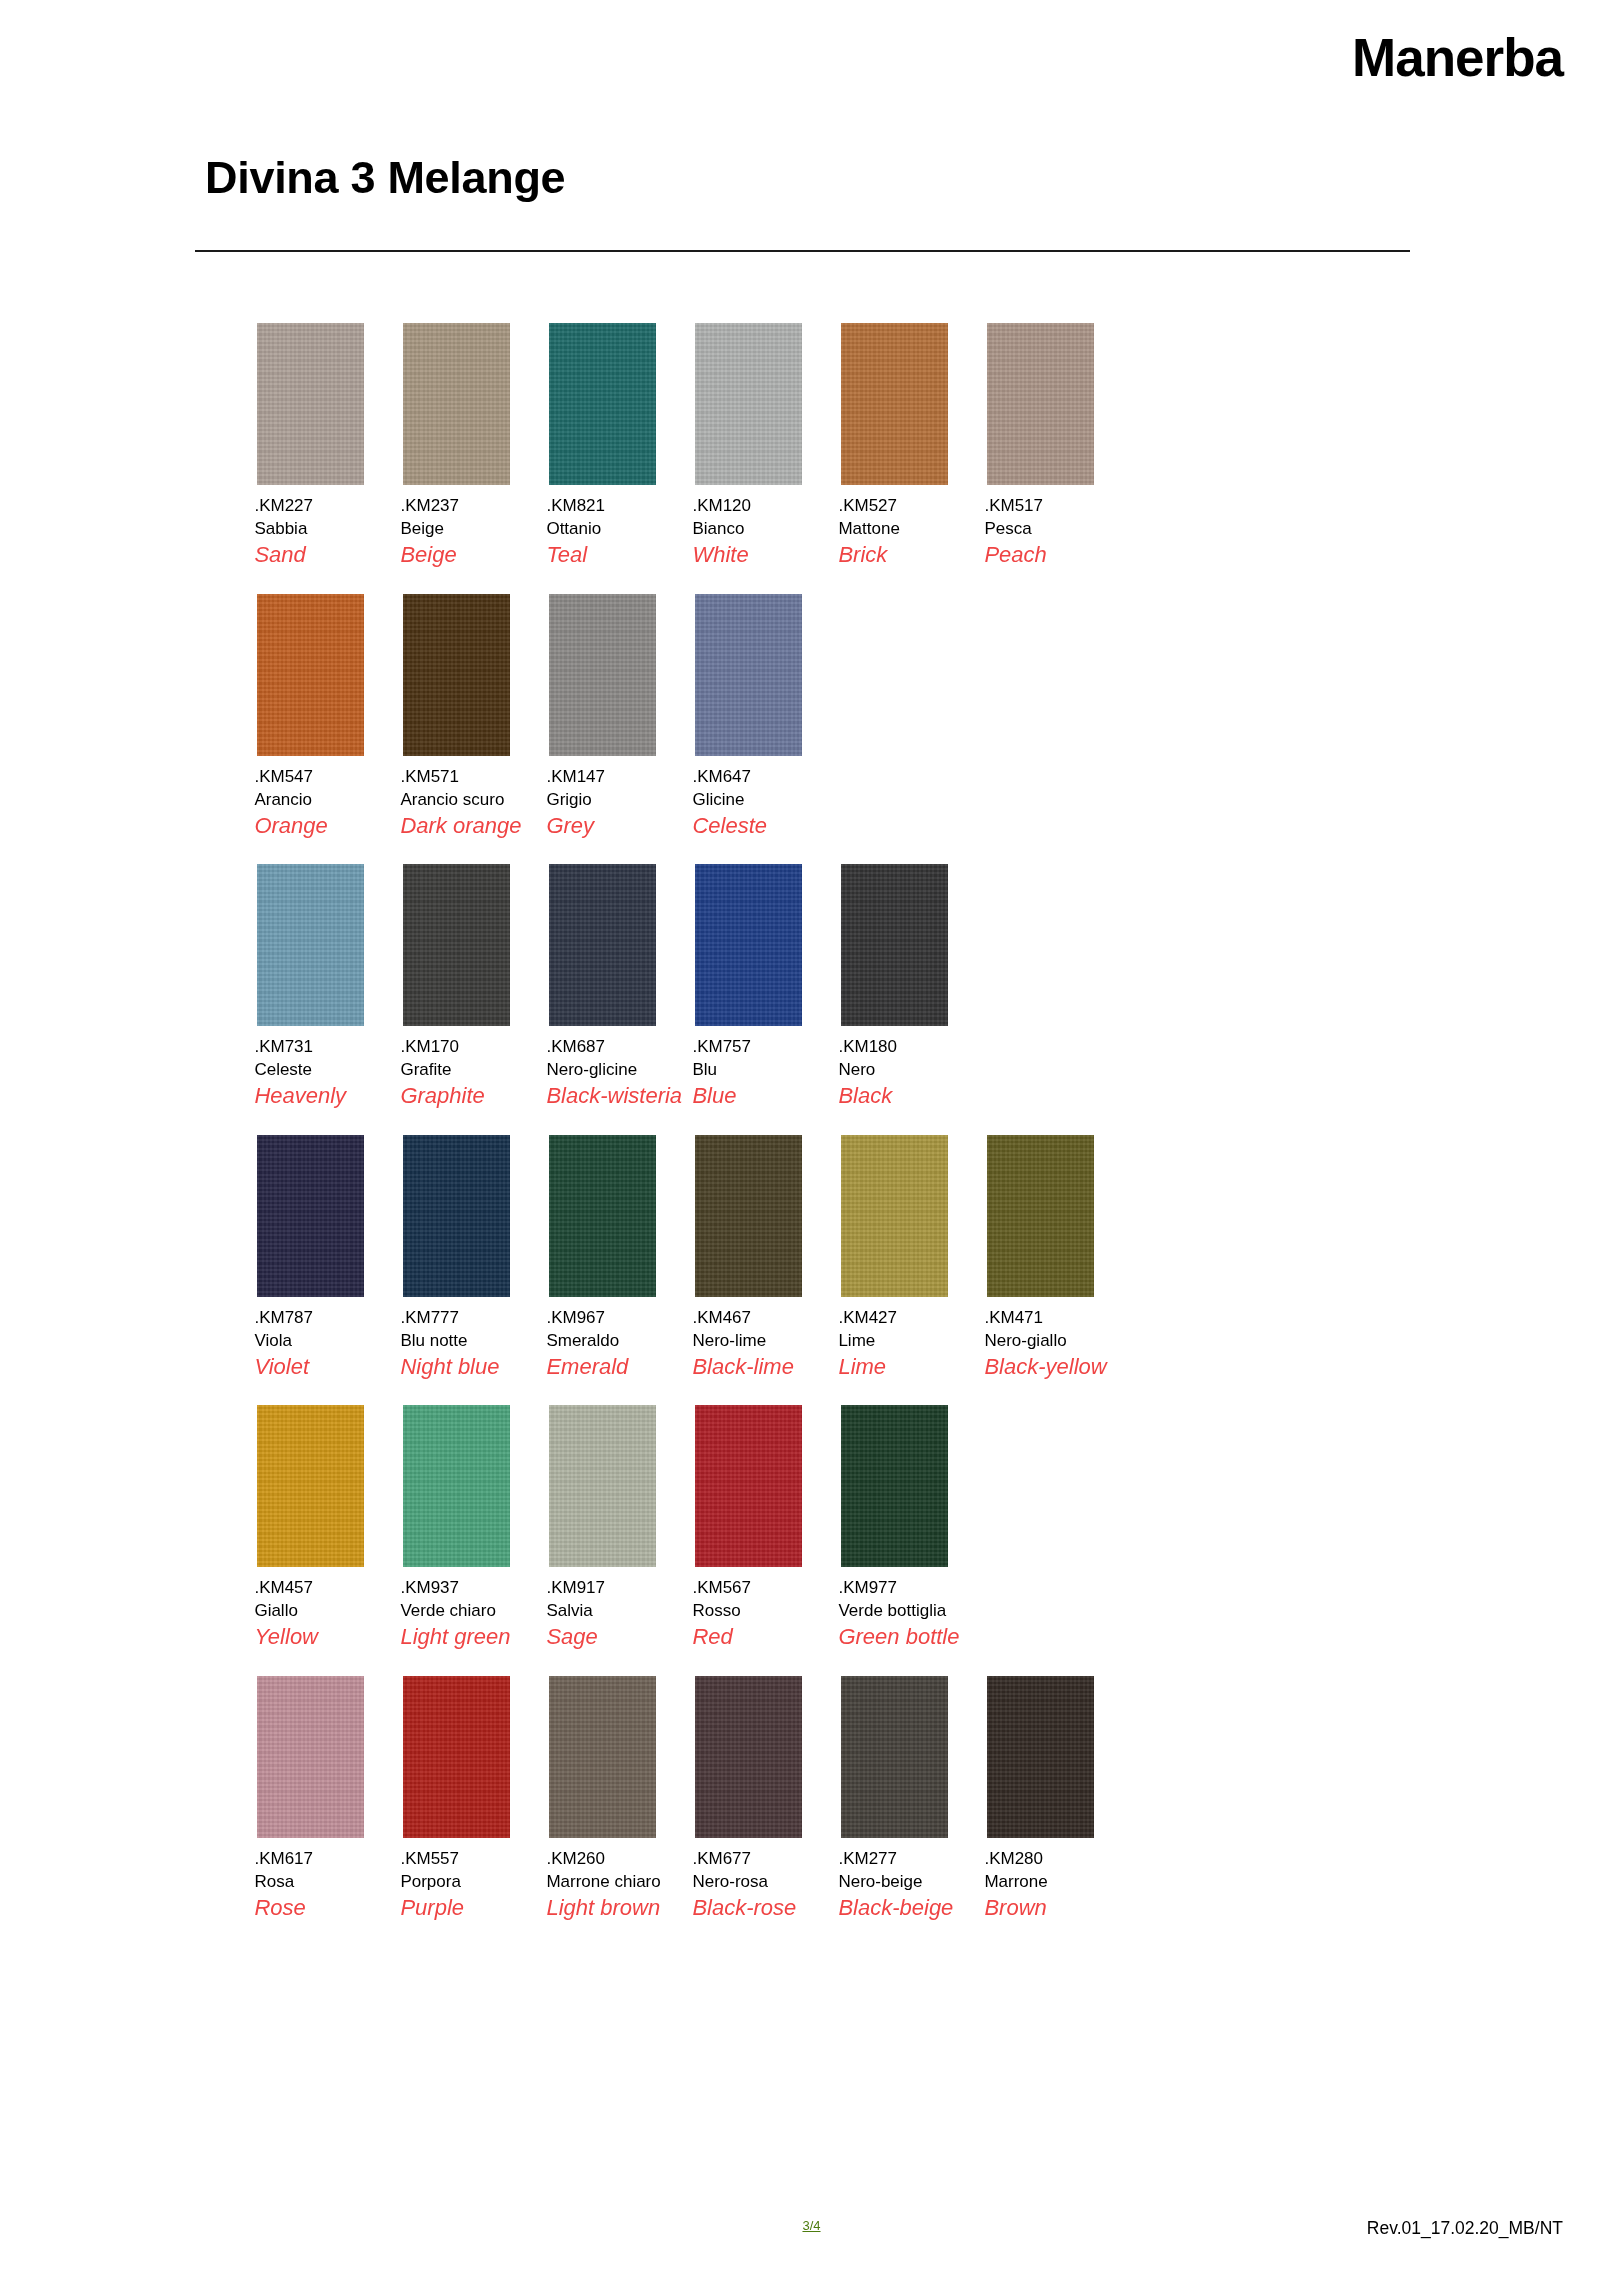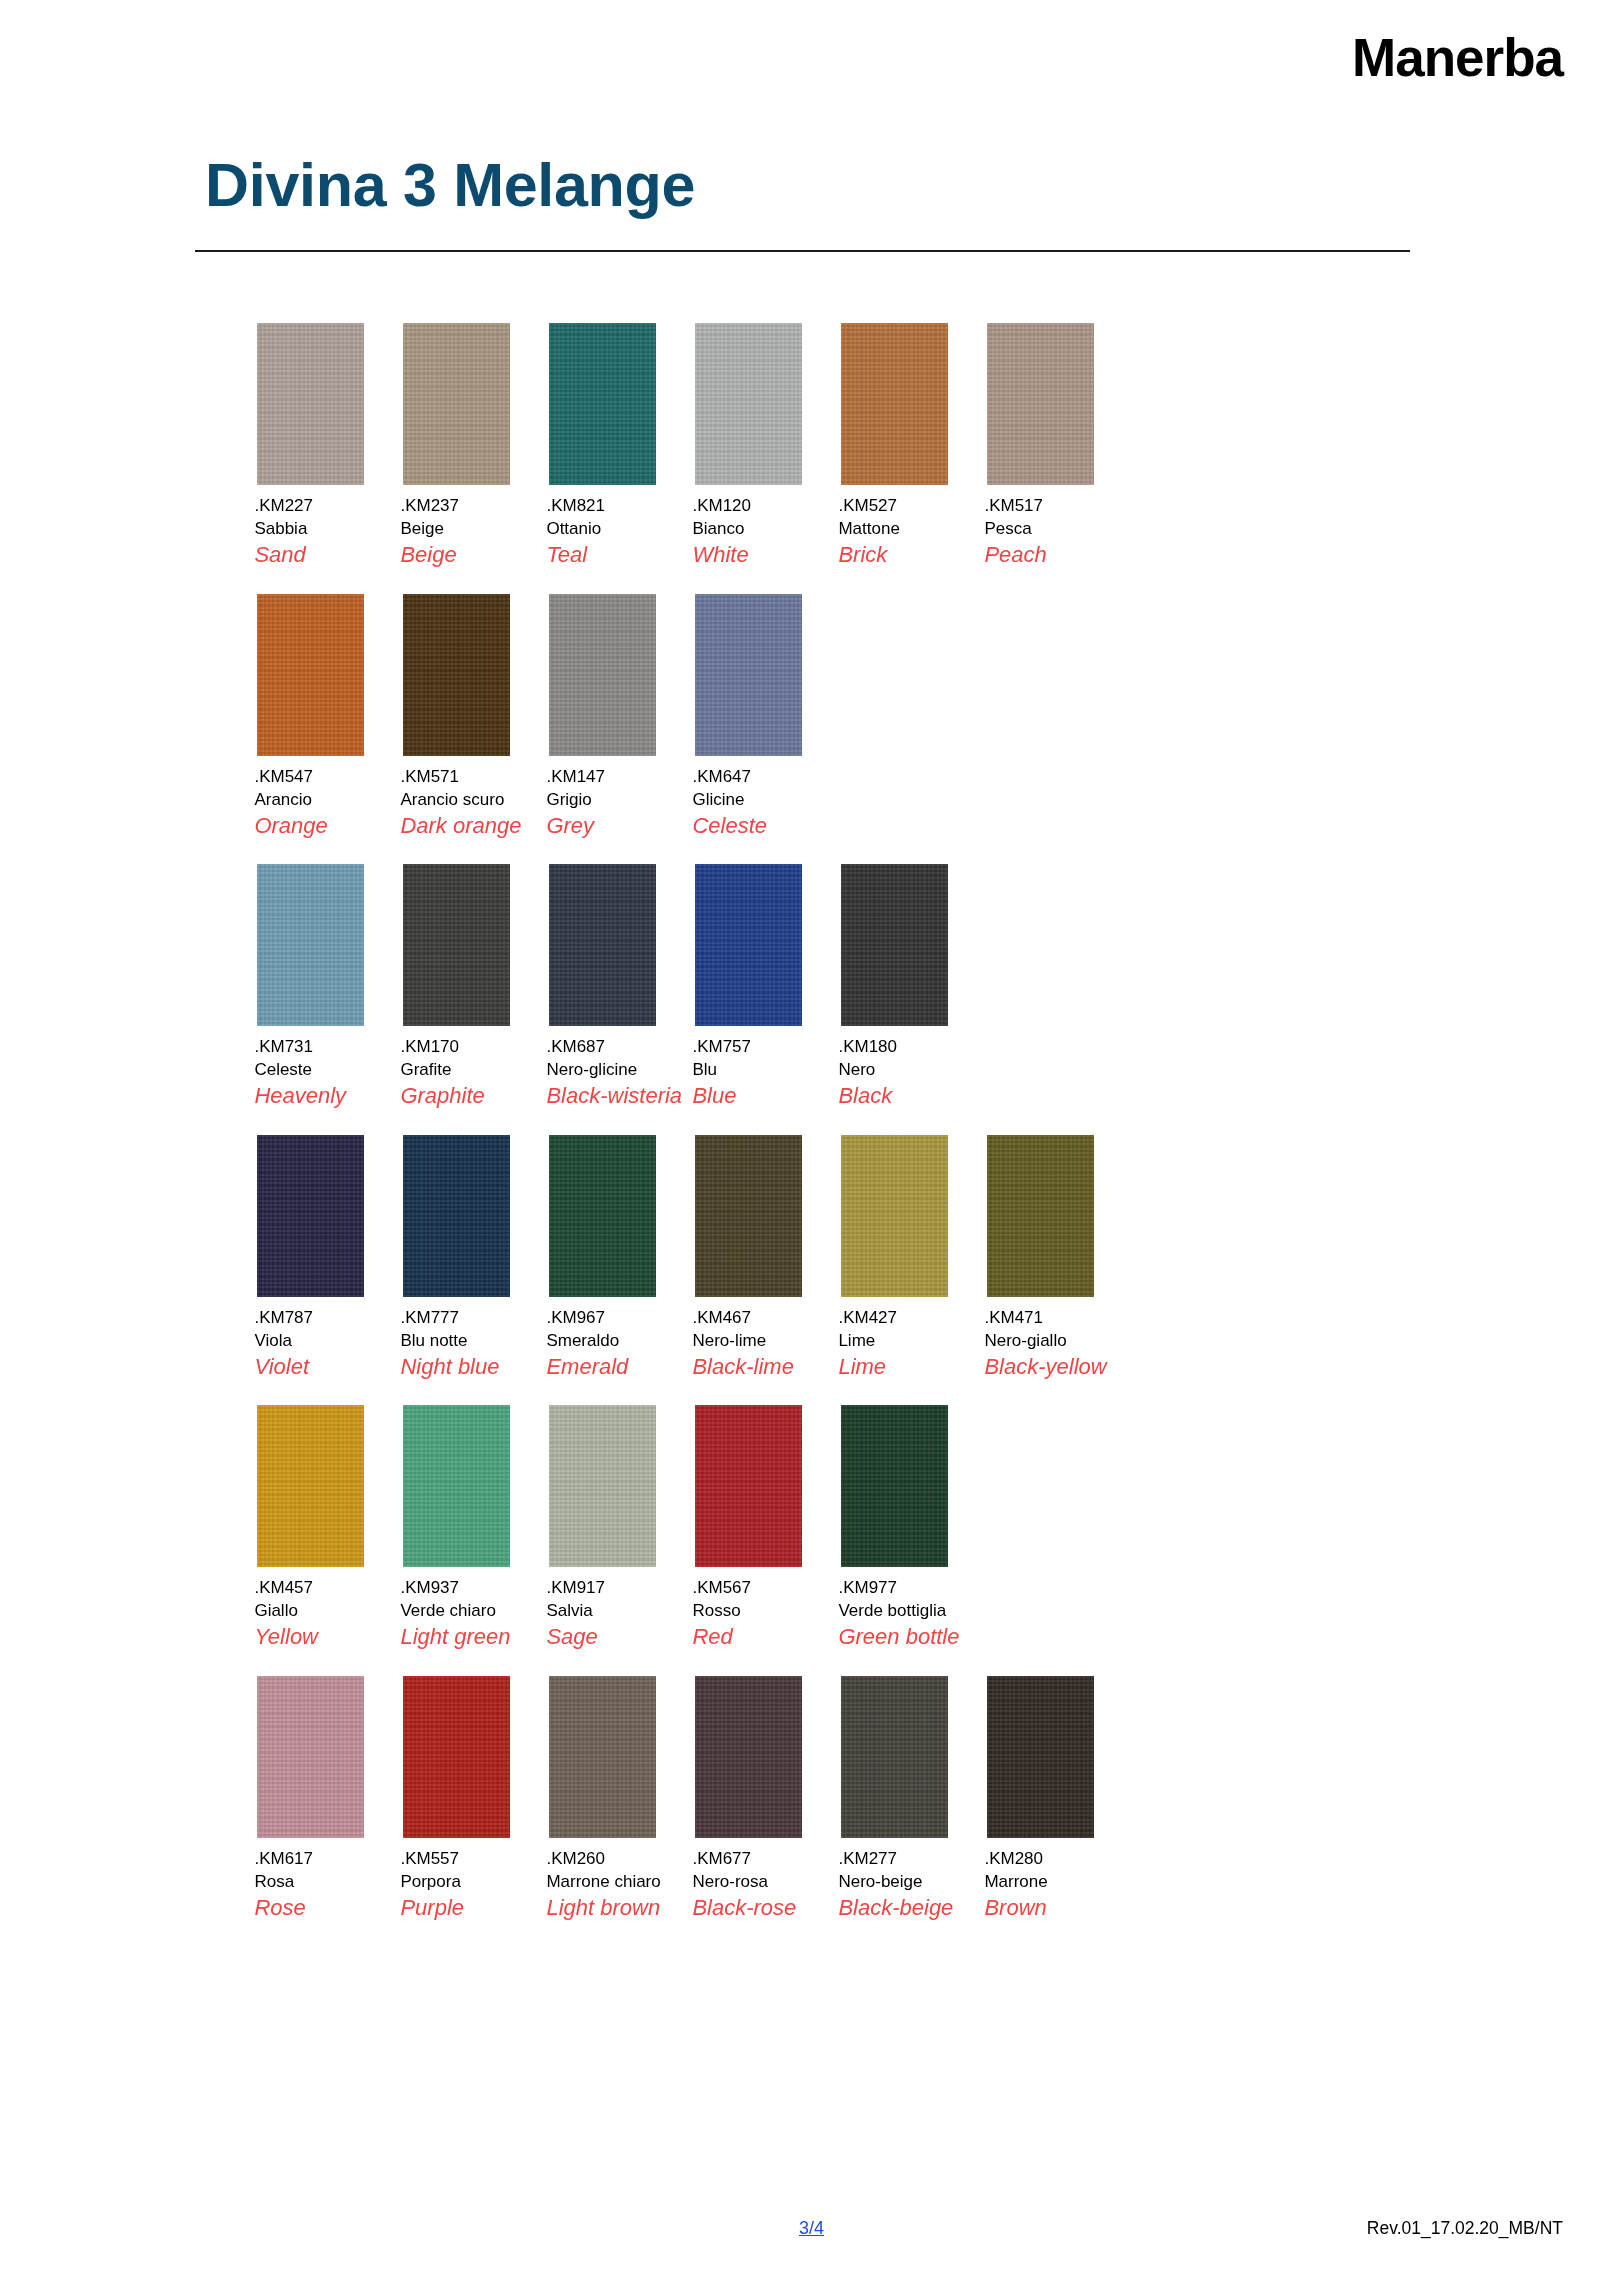--- a/index.html
+++ b/index.html
@@ -30,25 +30,25 @@
     font-weight: bold;
     letter-spacing: -1px;
     line-height: 1;
     color: #000;
     white-space: nowrap;
   }
   .doc-title {
     position: absolute;
     left: 205px;
     top: 155px;
-    font-size: 61px;
+    font-size: 45px;
     font-weight: bold;
     letter-spacing: -0.3px;
     line-height: 1;
-    color: #0c4a6e;
+    color: #000000;
     white-space: nowrap;
   }
   .title-rule {
     position: absolute;
     left: 195px;
     top: 250px;
     width: 1215px;
     height: 1.9px;
     background: #1a1a1a;
   }
@@ -113,22 +113,22 @@
     position: absolute;
     left: 0;
     right: 0;
     bottom: 51px;
     height: 26px;
   }
   .footer-page {
     position: absolute;
     left: 50%;
     transform: translateX(-50%);
-    font-size: 18px;
-    color: #1d4ed8;
+    font-size: 13px;
+    color: #4d7c0f;
     text-decoration: underline;
   }
   .footer-rev {
     position: absolute;
     right: 60px;
     font-size: 17.5px;
     color: #000;
     white-space: nowrap;
   }
 </style>

